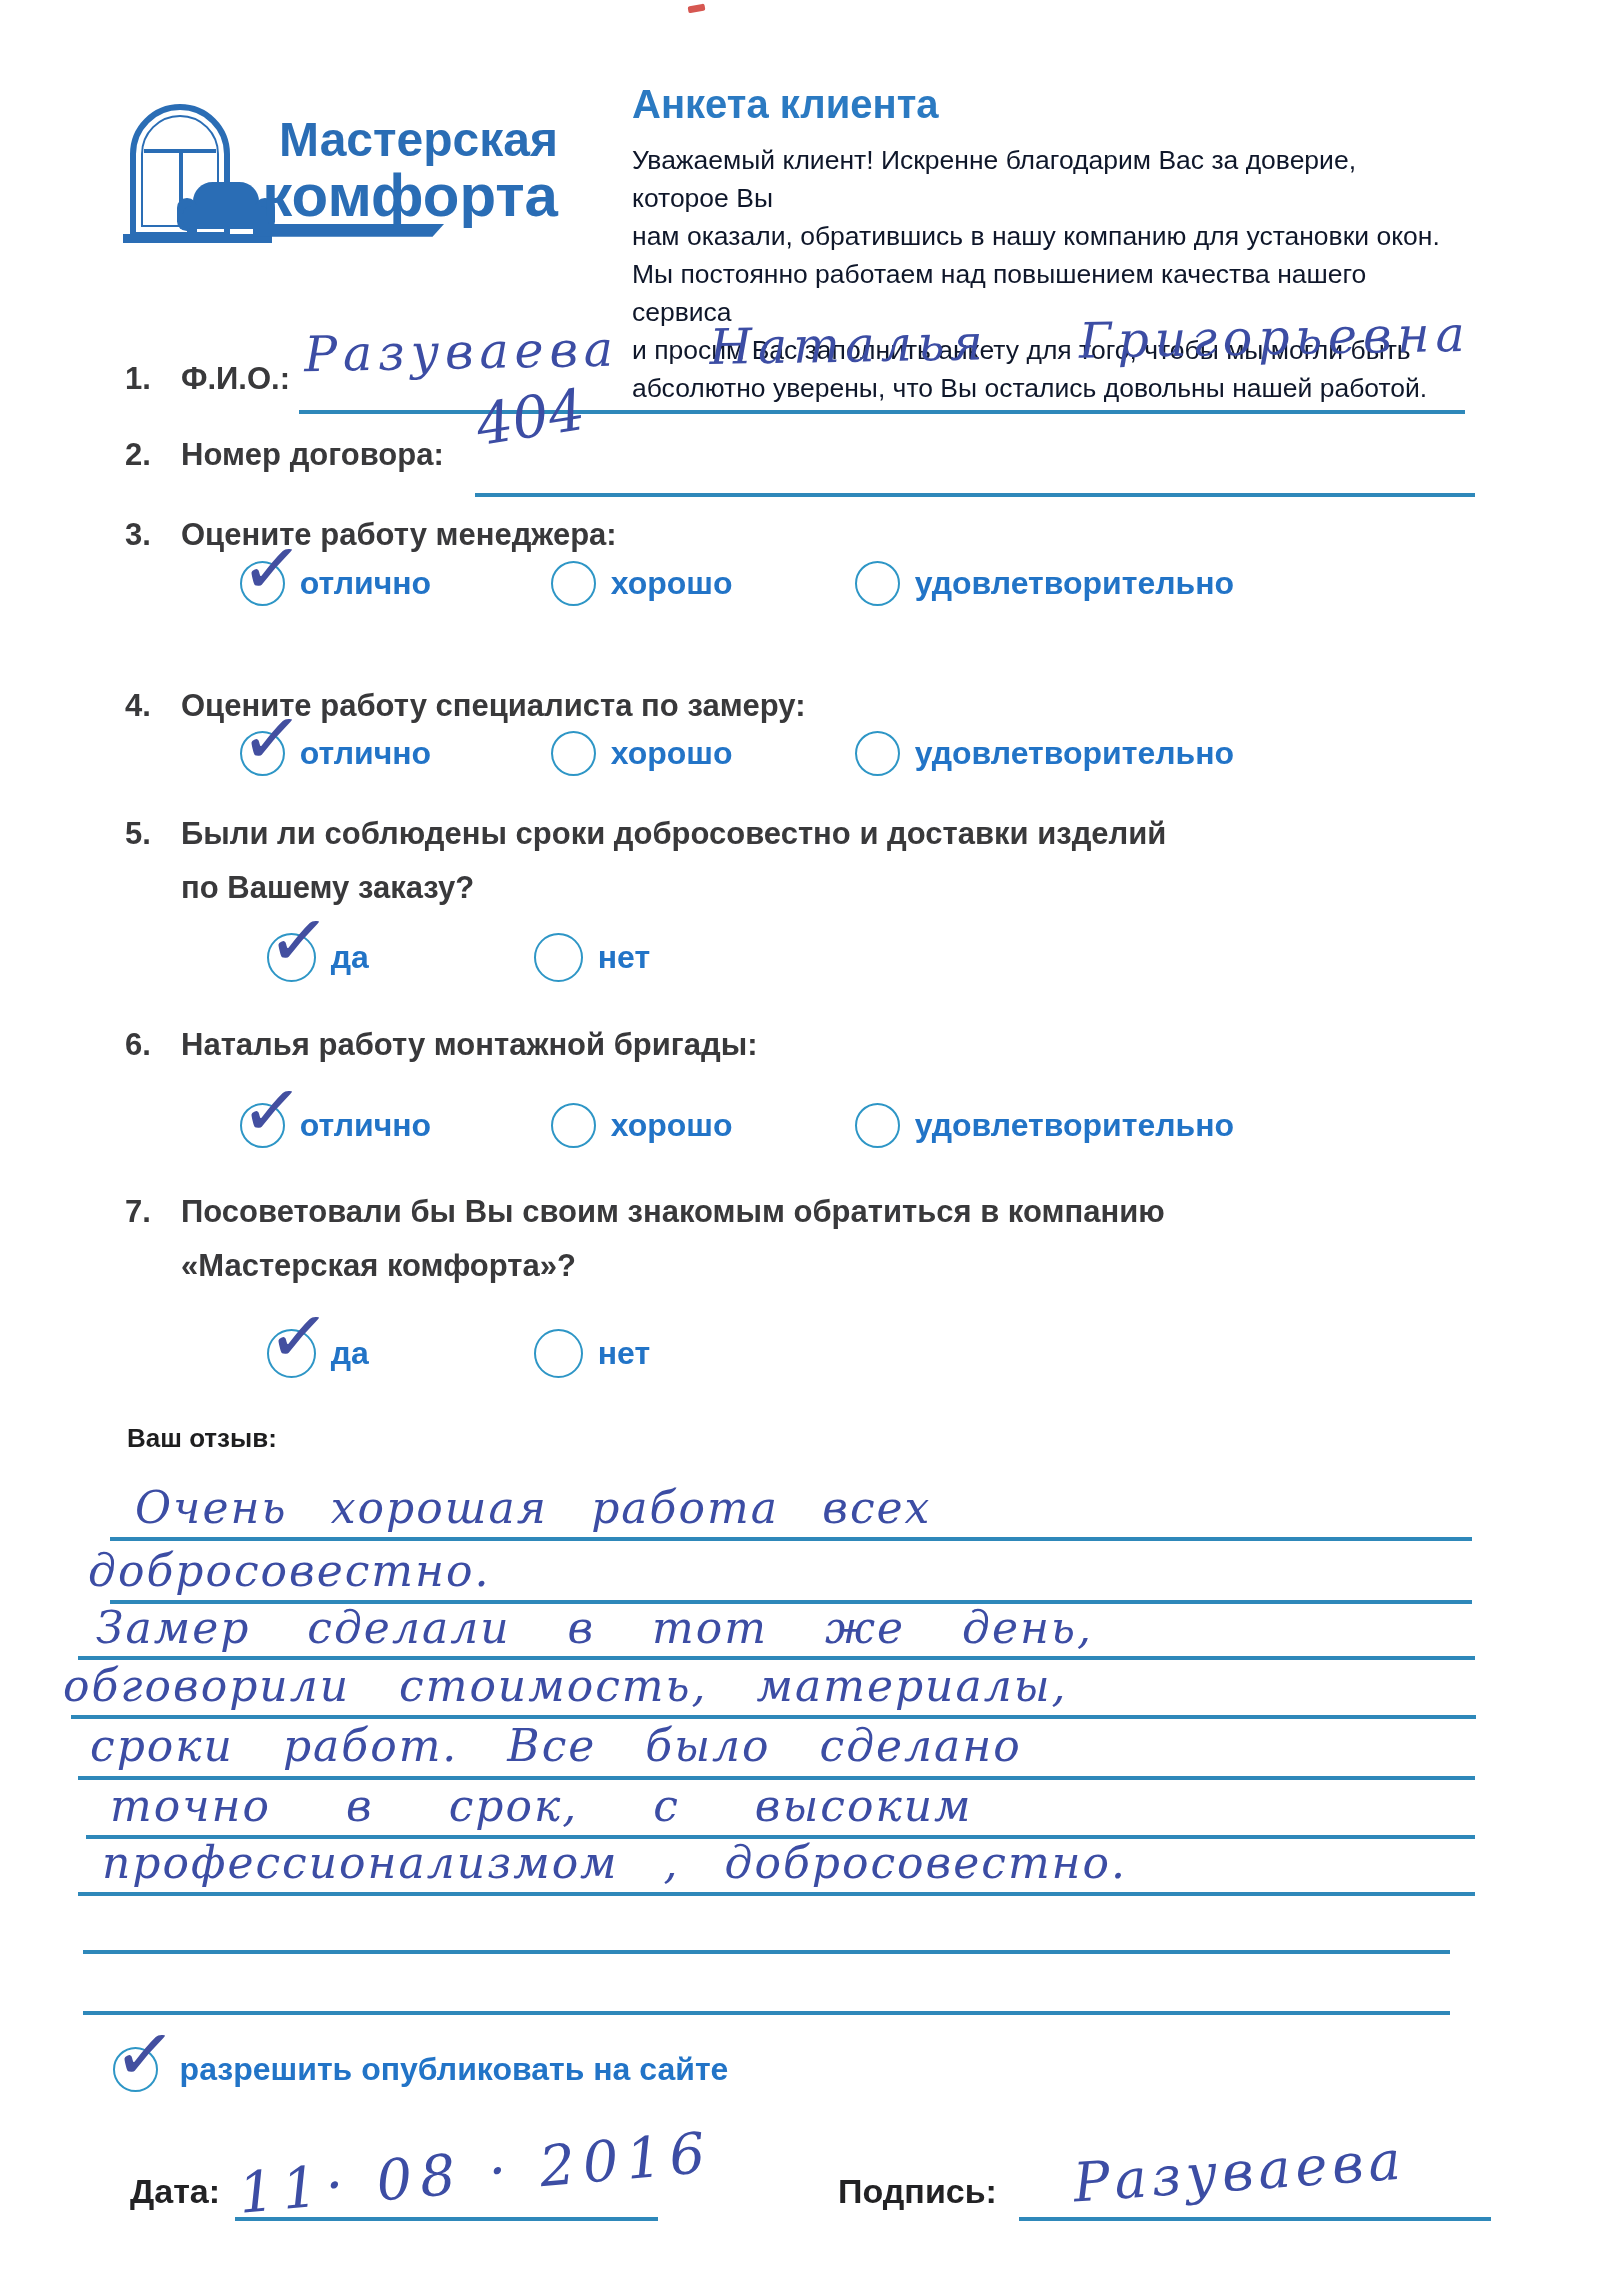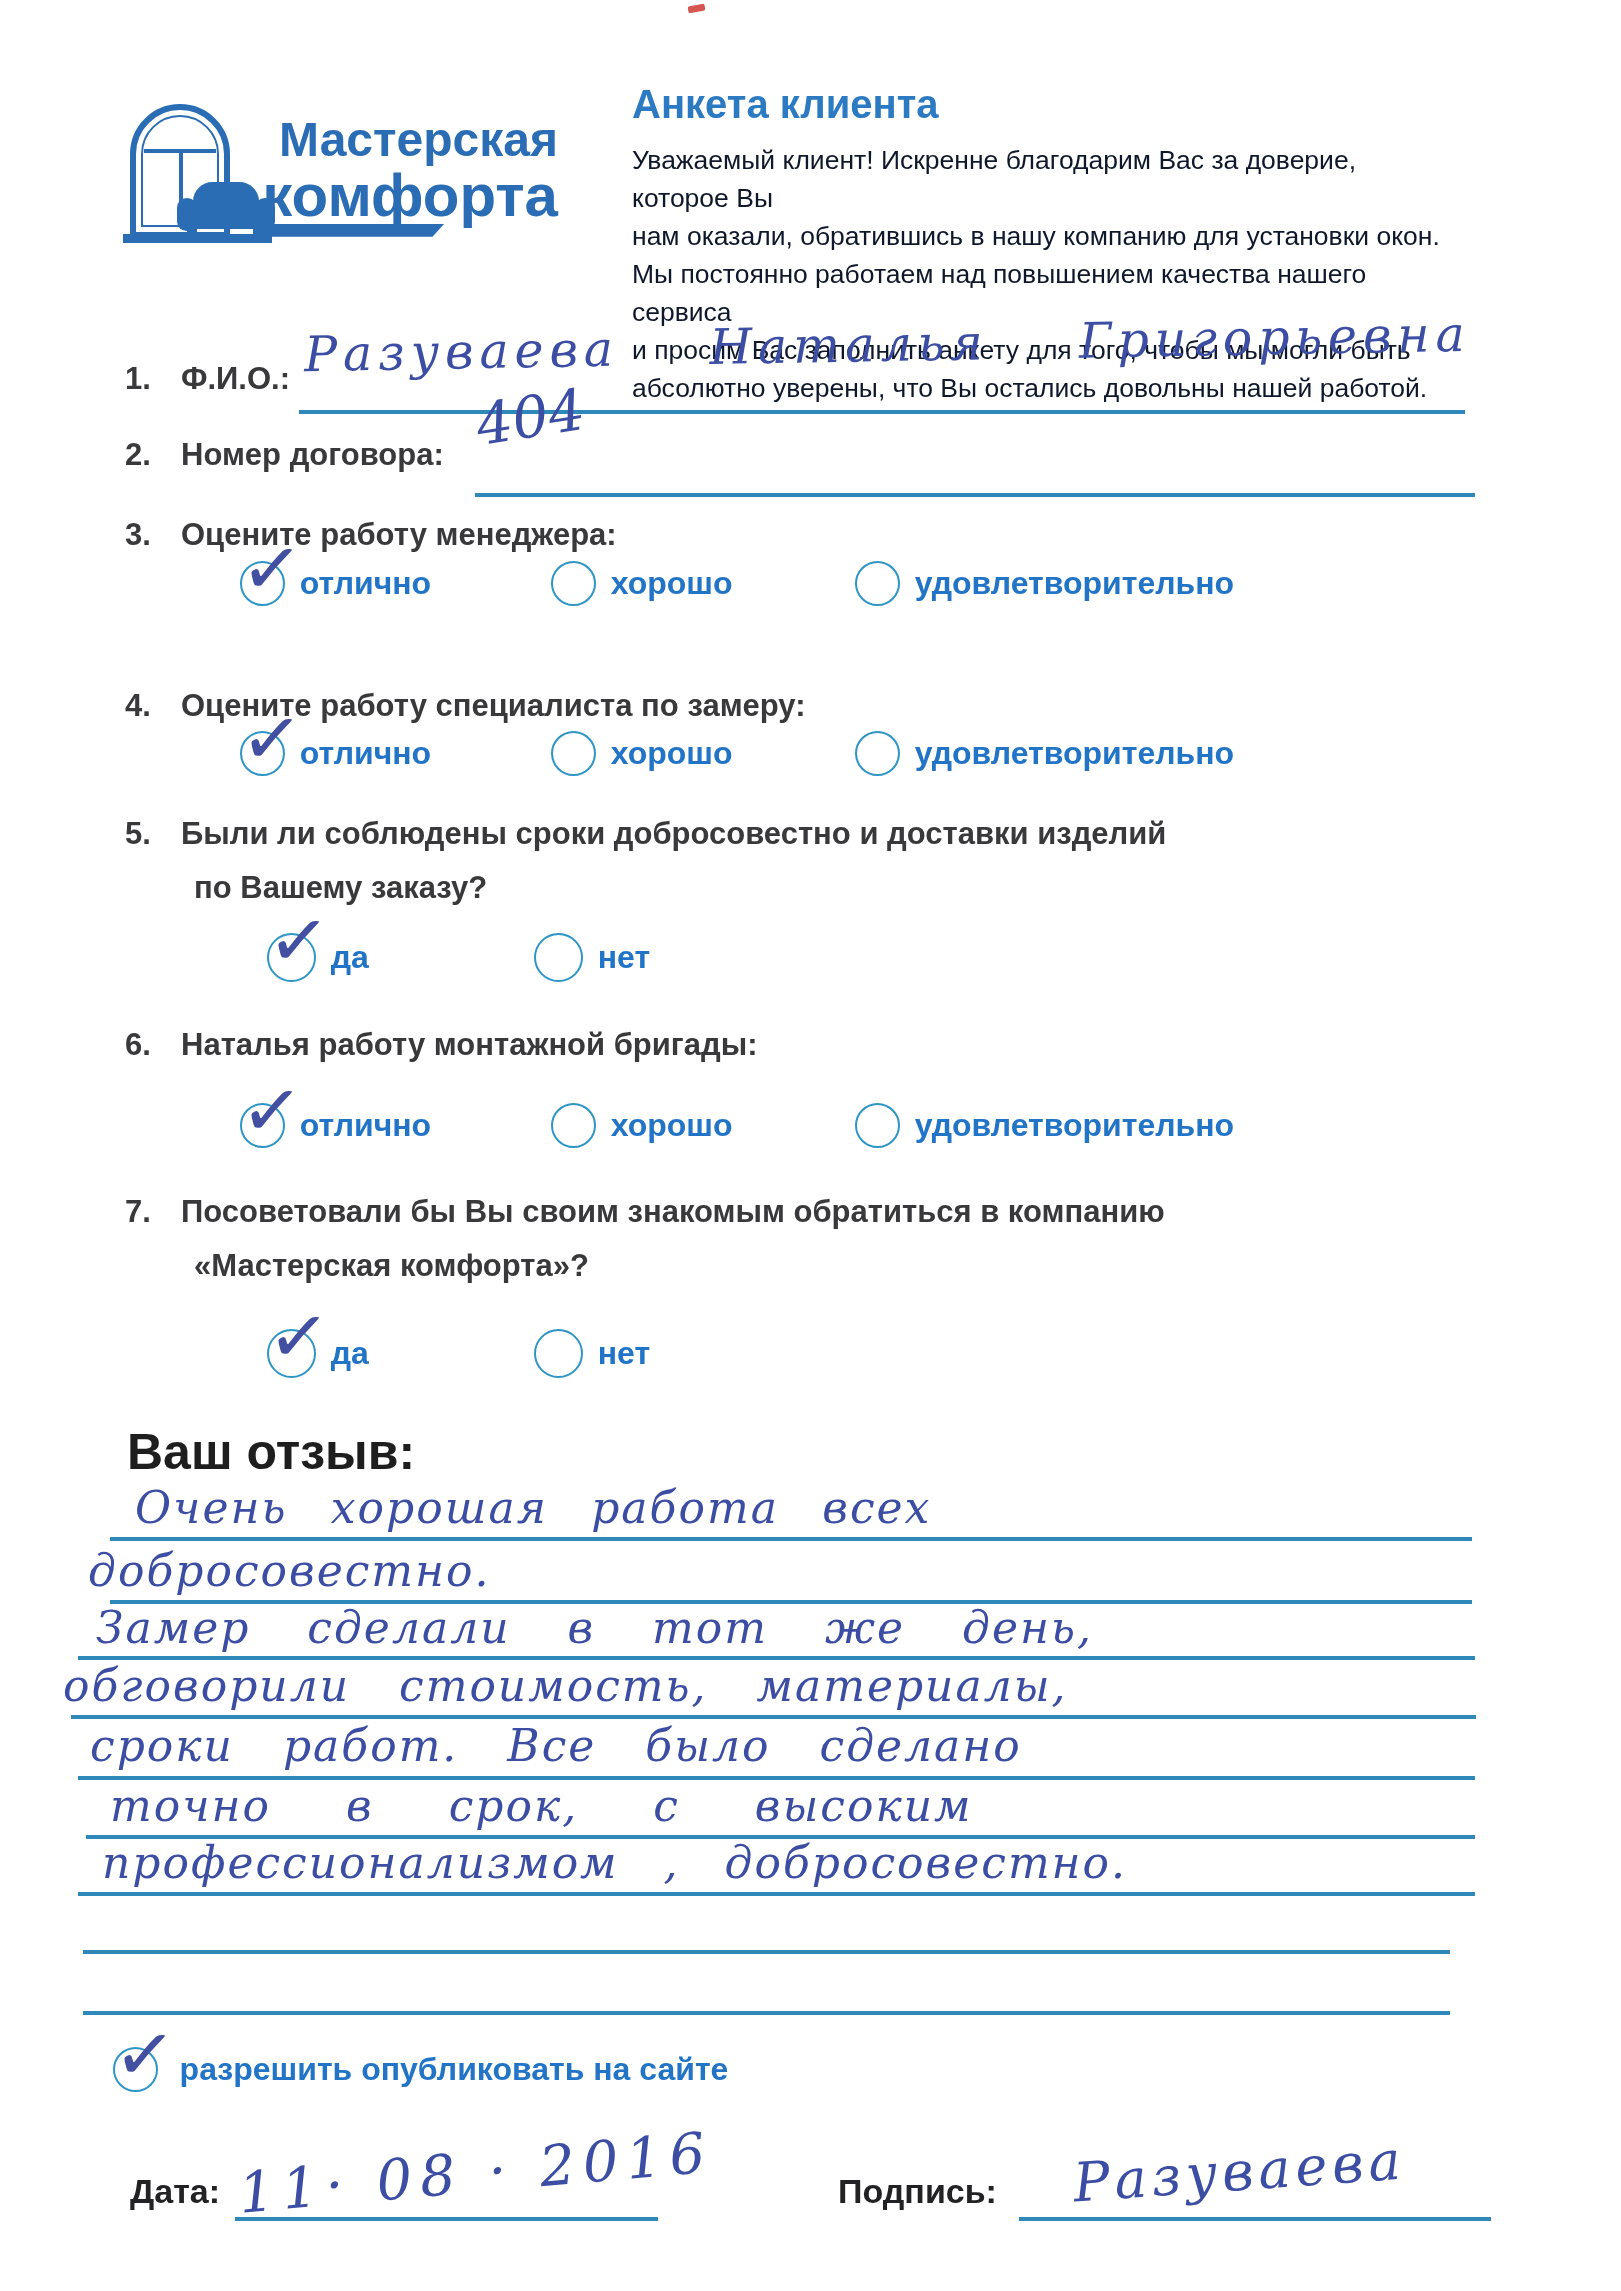--- a/index.html
+++ b/index.html
@@ -37,40 +37,40 @@
   .logo-text .l2{font-size:60px; margin-top:2px;}
   
   .form-title{position:absolute; left:632px; top:82px; margin:0; font-size:40px; font-weight:700; color:#2b7ac2;}
   .intro{position:absolute; left:632px; top:141px; width:814px; font-size:26.5px;
     line-height:38px; color:#0f172a; font-weight:400;}
   .intro p{margin:0;}
   
   .q{position:absolute; left:0; width:100%; font-size:31px; font-weight:700; color:#39393b;}
   .qnum{position:absolute; left:125px;}
   .qlabel{position:absolute; left:181px;}
-  .qlabel2{position:absolute; left:194px;}
+  .qlabel2{position:absolute; left:181px;}
   .uline{position:absolute; height:3.9px; background:#2e88ba;}
   
   .opt{position:absolute; display:flex; align-items:center; gap:14.7px;}
   .radio{position:relative; width:45px; height:45px; border:2.9px solid #2e96c6;
     border-radius:50%; box-sizing:border-box; flex:0 0 auto; background:#fff;}
   .radio.big{width:49px; height:49px;}
   .opt-label{font-size:32px; font-weight:700; color:#2274c7; white-space:nowrap;}
   .check{position:absolute; left:-1px; top:-32px; font-size:74px; line-height:1;
     color:#434fa0; transform:rotate(5deg); font-family:"DejaVu Sans",sans-serif; pointer-events:none;}
   
   .hand{position:absolute; font-family:"DejaVu Serif", serif; font-style:italic;
     color:#3c4da4; white-space:nowrap;}
   .h-fio{left:304px; top:316px; font-size:49px; letter-spacing:5.9px; word-spacing:69px; transform:rotate(-1deg);}
   .h-num{left:476px; top:384px; font-size:57px; transform:rotate(-9deg);}
   .rtext{font-size:44px; letter-spacing:2px; word-spacing:27.4px;}
   .h-date{left:238px; top:2140px; font-size:56px; letter-spacing:7.8px; transform:rotate(-5deg);}
   .h-sign{left:1073px; top:2140px; font-size:54px; letter-spacing:4.9px; transform:rotate(-4deg);}
   
-  .review-title{position:absolute; left:127px; top:1423px; margin:0; font-size:50px;
+  .review-title{position:absolute; left:127px; top:1423px; margin:0; font-size:26px;
     font-weight:800; color:#1e1e1f;}
   
   .publish{position:absolute; left:113px; top:2047px; display:flex; align-items:center; gap:21.6px;}
   .flabel{position:absolute; font-size:34px; font-weight:700; color:#222224;}
 </style>
 </head>
 <body>
 
 <div class="page">
 

